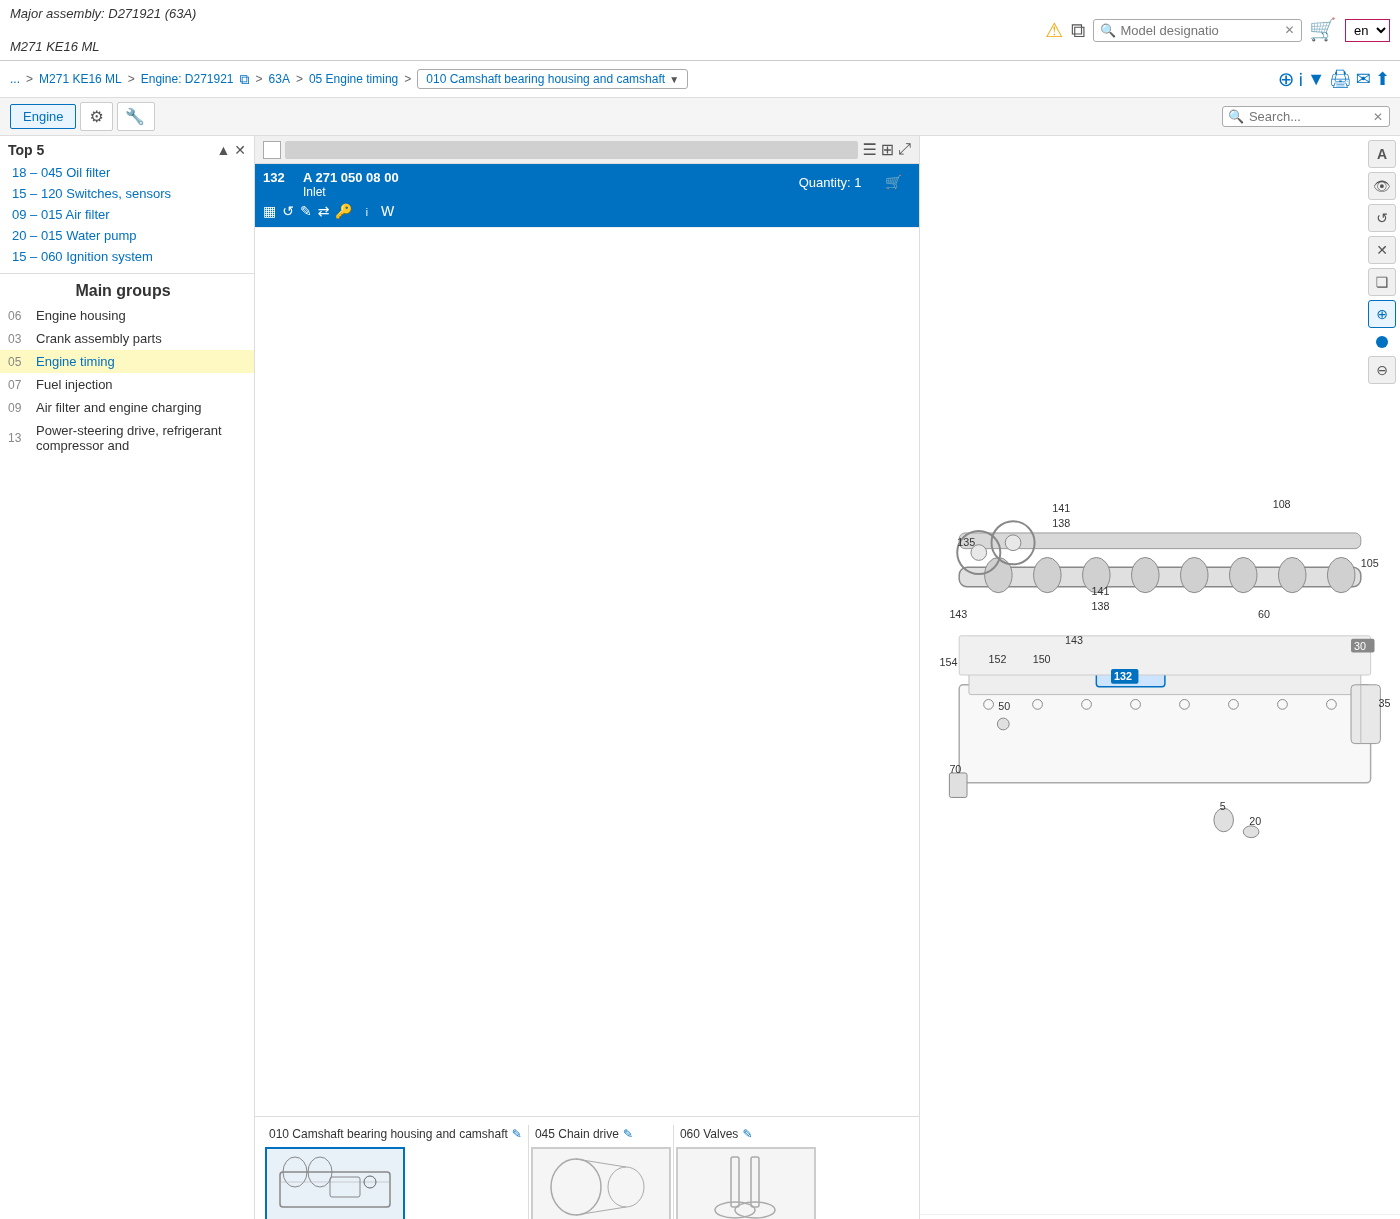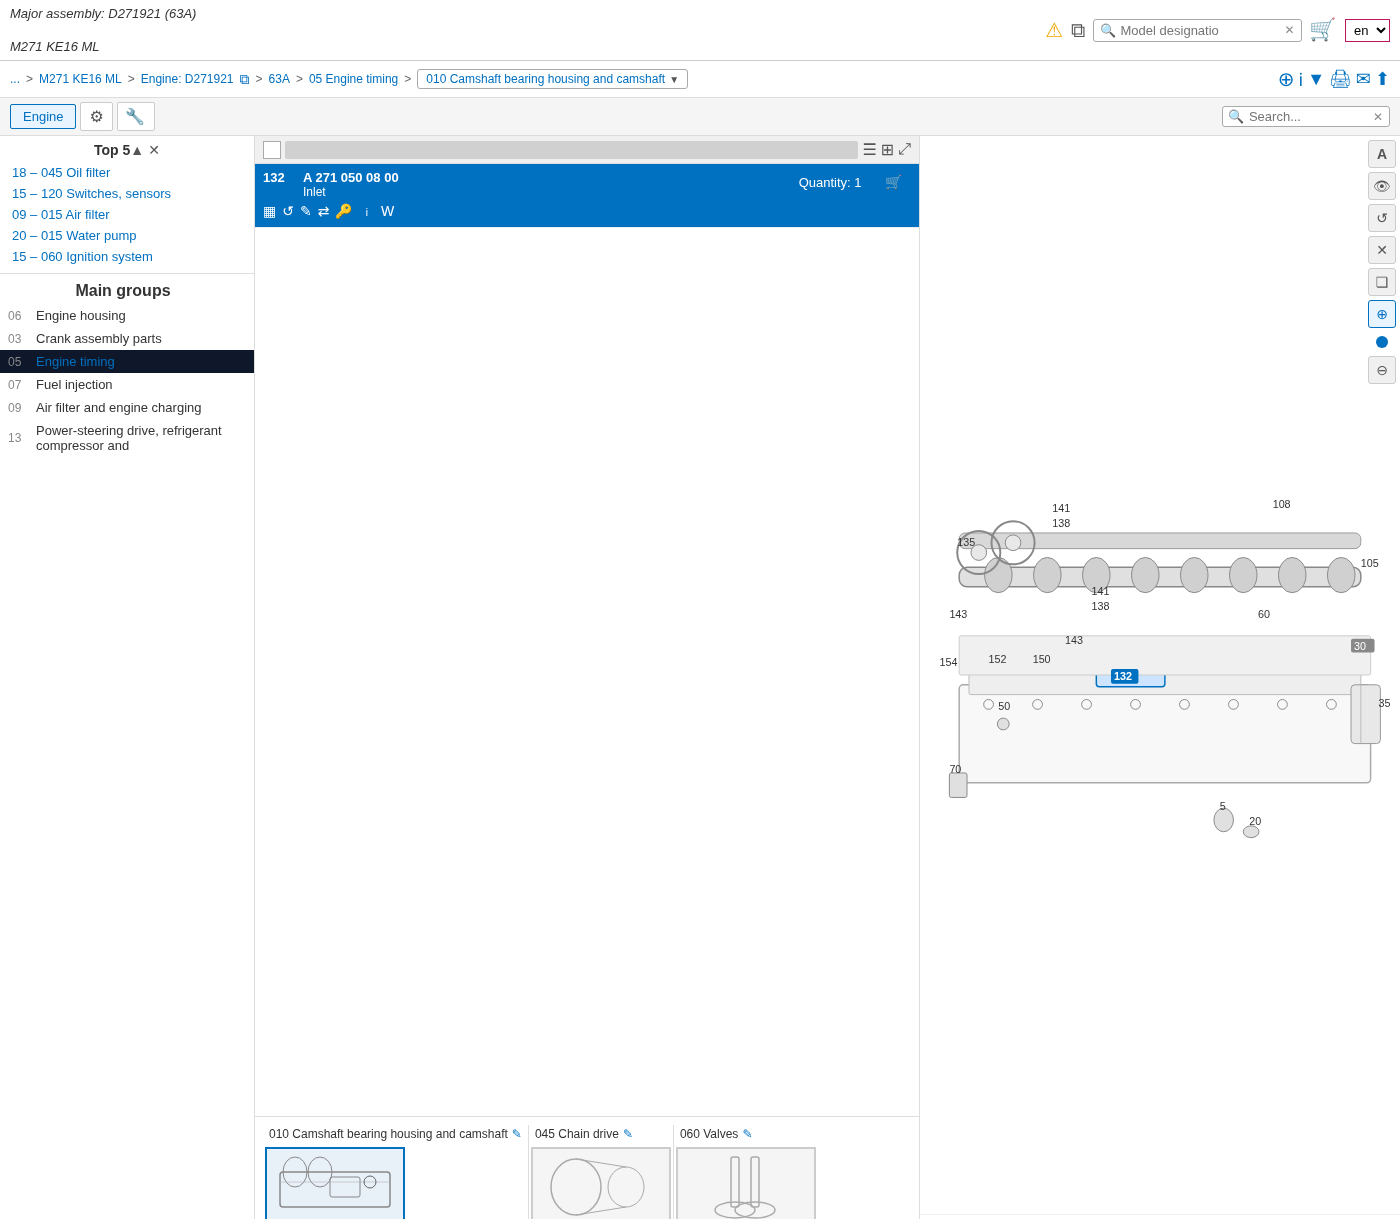--- a/index.html
+++ b/index.html
@@ -37,30 +37,30 @@
     .toolbar-right .search-inline { display: flex; align-items: center; border: 1px solid #aaa; border-radius: 3px; padding: 2px 6px; gap: 4px; background: #fff; }
     .toolbar-right .search-inline input { border: none; outline: none; font-size: 13px; width: 120px; }
     .ticon { font-size: 18px; color: #555; cursor: pointer; }
 
     
     .main-layout { display: flex; height: calc(100vh - 120px); min-height: 600px; }
 
     
     .sidebar { width: 255px; min-width: 255px; border-right: 1px solid #ddd; display: flex; flex-direction: column; overflow: hidden; background: #fff; }
     .sidebar-top { padding: 6px 8px; border-bottom: 1px solid #ddd; }
-    .top5-header { display: flex; align-items: center; justify-content: center; font-weight: bold; font-size: 14px; margin-bottom: 4px; }
+    .top5-header { display: flex; align-items: center; justify-content: space-between; font-weight: bold; font-size: 14px; margin-bottom: 4px; }
     .top5-controls { display: flex; gap: 4px; }
     .top5-btn { background: none; border: none; cursor: pointer; font-size: 14px; color: #555; }
     .top5-list { list-style: none; }
     .top5-list li { padding: 3px 4px; cursor: pointer; font-size: 13px; color: #0070c0; }
     .sidebar-groups { flex: 1; overflow-y: auto; padding: 4px 0; }
     .main-groups-title { font-weight: bold; font-size: 16px; padding: 4px 8px 4px 0; text-align: center; }
     .group-list { list-style: none; }
     .group-list li { display: flex; align-items: center; padding: 4px 8px; cursor: pointer; font-size: 13px; gap: 8px; }
-    .group-list li.active { color: #0070c0; background: #0f172a; }
+    .group-list li.active { color: #0070c0; background: #fef9c3; }
     .group-num { color: #888; min-width: 20px; font-size: 12px; }
 
     
     .center-content { flex: 1; display: flex; flex-direction: column; border-right: 1px solid #ddd; overflow: hidden; }
     .parts-list { flex: 1; overflow-y: auto; background: #fff; }
     .part-item { display: flex; align-items: flex-start; padding: 6px 8px; border-bottom: 1px solid #eee; cursor: pointer; }
     .part-item.selected { background: #0070c0; color: #fff; }
     .part-num { min-width: 40px; font-size: 13px; font-weight: bold; }
     .part-info { flex: 1; }
     .part-code { font-size: 13px; font-weight: bold; }

